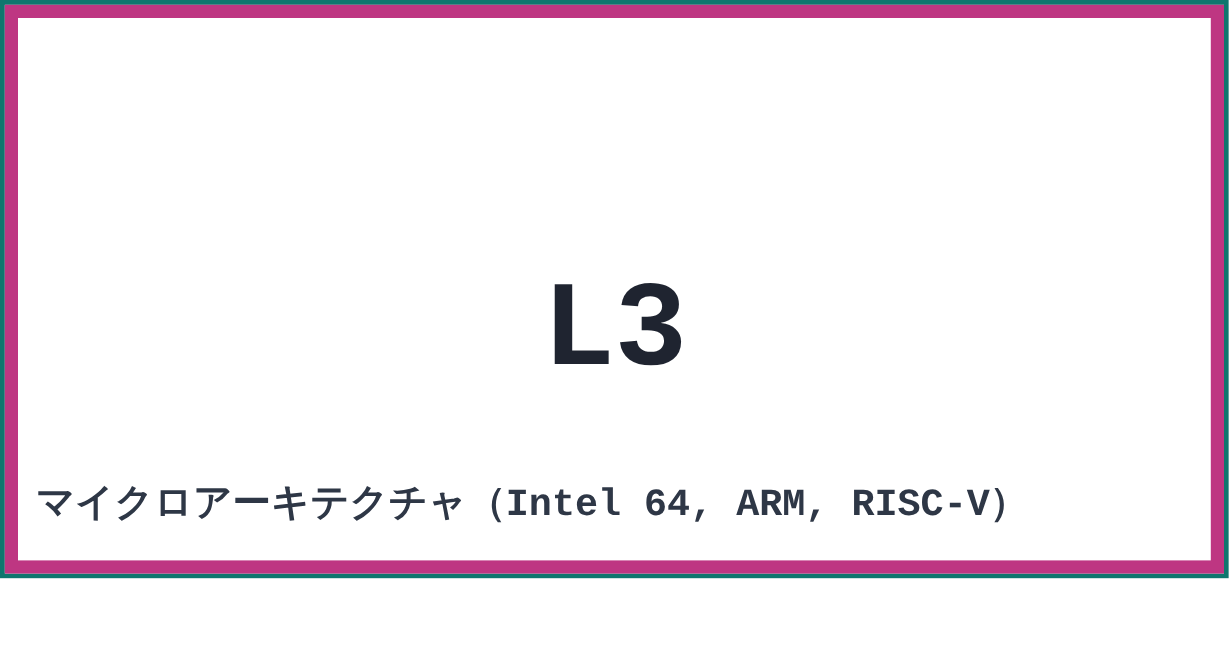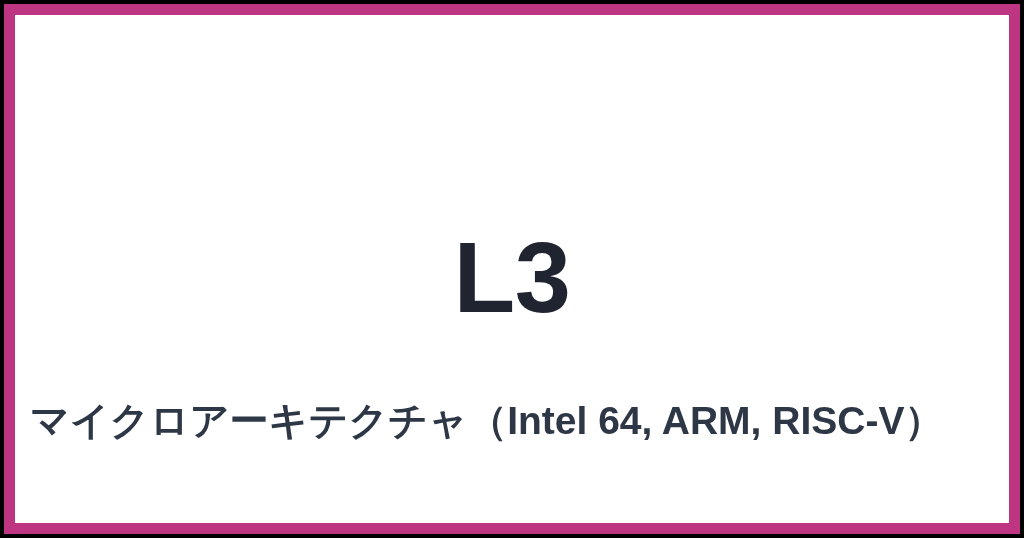--- a/index.html
+++ b/index.html
@@ -4,25 +4,25 @@
 <style>
   html, body {
     margin: 0;
     padding: 0;
     background: #ffffff;
   }
 
   .slide {
     position: relative;
     width: 1024px;
-    height: 538px;
-    background: #000000;
+    height: 482px;
+    background: #0f766e;
     box-sizing: border-box;
     overflow: hidden;
-    font-family: Liberation Sans, sans-serif;
+    font-family: Liberation Mono, monospace;
   }
 
   
   .frame {
     position: absolute;
     left: 4px;
     top: 4px;
     right: 4px;
     bottom: 4px;
     border: 11px solid #be3682;
@@ -52,21 +52,21 @@
     color: #1f2430;
     white-space: pre;
   }
 
   .subtitle {
     position: absolute;
     left: 0;
     right: 54px;
     top: 367px;
     text-align: left;
-    font-size: 39px;
+    font-size: 32px;
     font-weight: bold;
     line-height: 47px;
     color: #2e3746;
     letter-spacing: 0px;
   }
 
   .subtitle-line {
     display: block;
     white-space: pre;
   }

